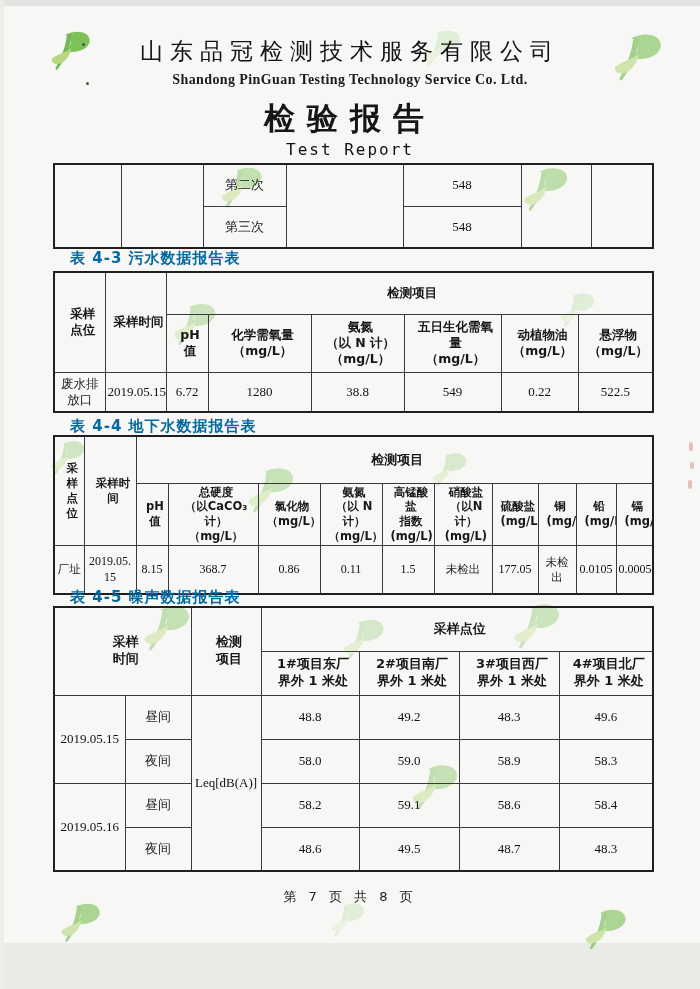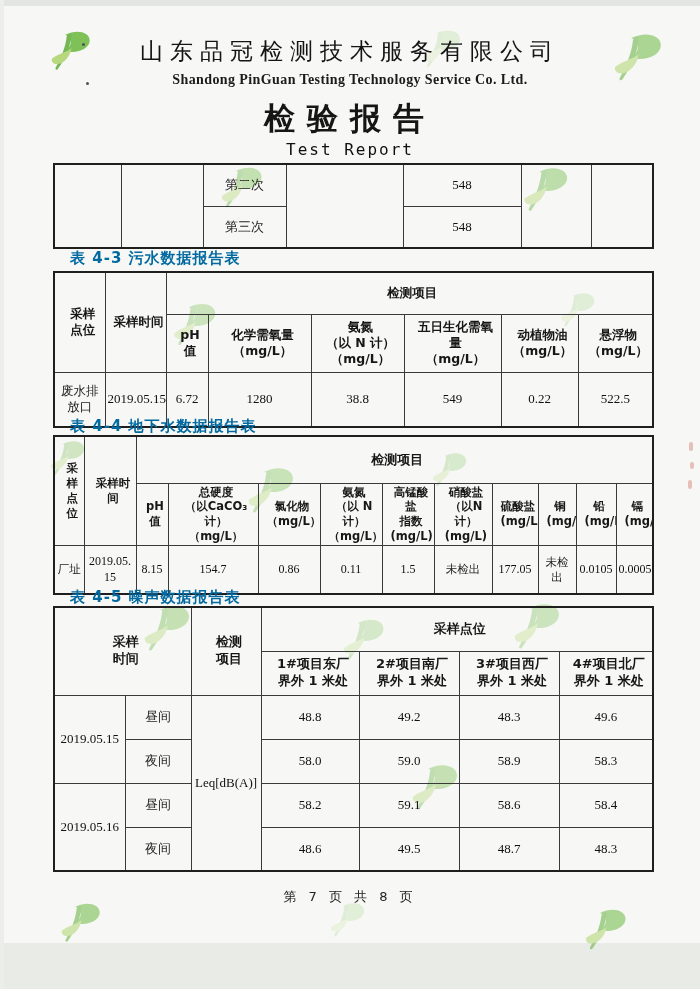--- a/index.html
+++ b/index.html
@@ -35,21 +35,21 @@
   .hd{font-weight:bold;color:#171717;padding-left:8px;}
   .num{font-family:"Liberation Serif","DejaVu Serif",serif;font-size:13px;color:#111;}
   .caption{position:absolute;left:70px;font-size:15px;font-weight:bold;color:#0369a1;letter-spacing:1px;}
 
   .t-cont{top:163px;width:599px;font-size:13px;}
   .t-cont tr{height:42px;}
 
   .t43{top:271px;width:599px;font-size:12.5px;}
   .t43 .r-group{height:42px;}
   .t43 .r-items{height:58px;}
-  .t43 .r-data{height:55px;border-radius:7px;}
+  .t43 .r-data{height:40px;border-radius:7px;}
 
   .t44{top:435px;width:599px;font-size:11.5px;}
   .t44 .r-group{height:47px;}
   .t44 .r-items{height:53px;}
   .t44 .r-data{height:48px;}
   .t44 .num{font-size:12px;}
 
   .t45{top:606px;width:599px;font-size:13px;}
   .t45 .r-h{height:44px;}
   .t45 .r-d{height:44px;}
@@ -264,21 +264,21 @@
       <th class="hd pre">铅
 (mg/L)</th>
       <th class="hd pre">镉
 (mg/L)</th>
     </tr>
     <tr class="r-data">
       <td>厂址</td>
       <td class="num pre">2019.05.
 15</td>
       <td class="num">8.15</td>
-      <td class="num">154.7</td>
+      <td class="num">368.7</td>
       <td class="num">0.86</td>
       <td class="num">0.11</td>
       <td class="num">1.5</td>
       <td>未检出</td>
       <td class="num">177.05</td>
       <td>未检出</td>
       <td class="num">0.0105</td>
       <td class="num">0.0005</td>
     </tr>
   </tbody>

